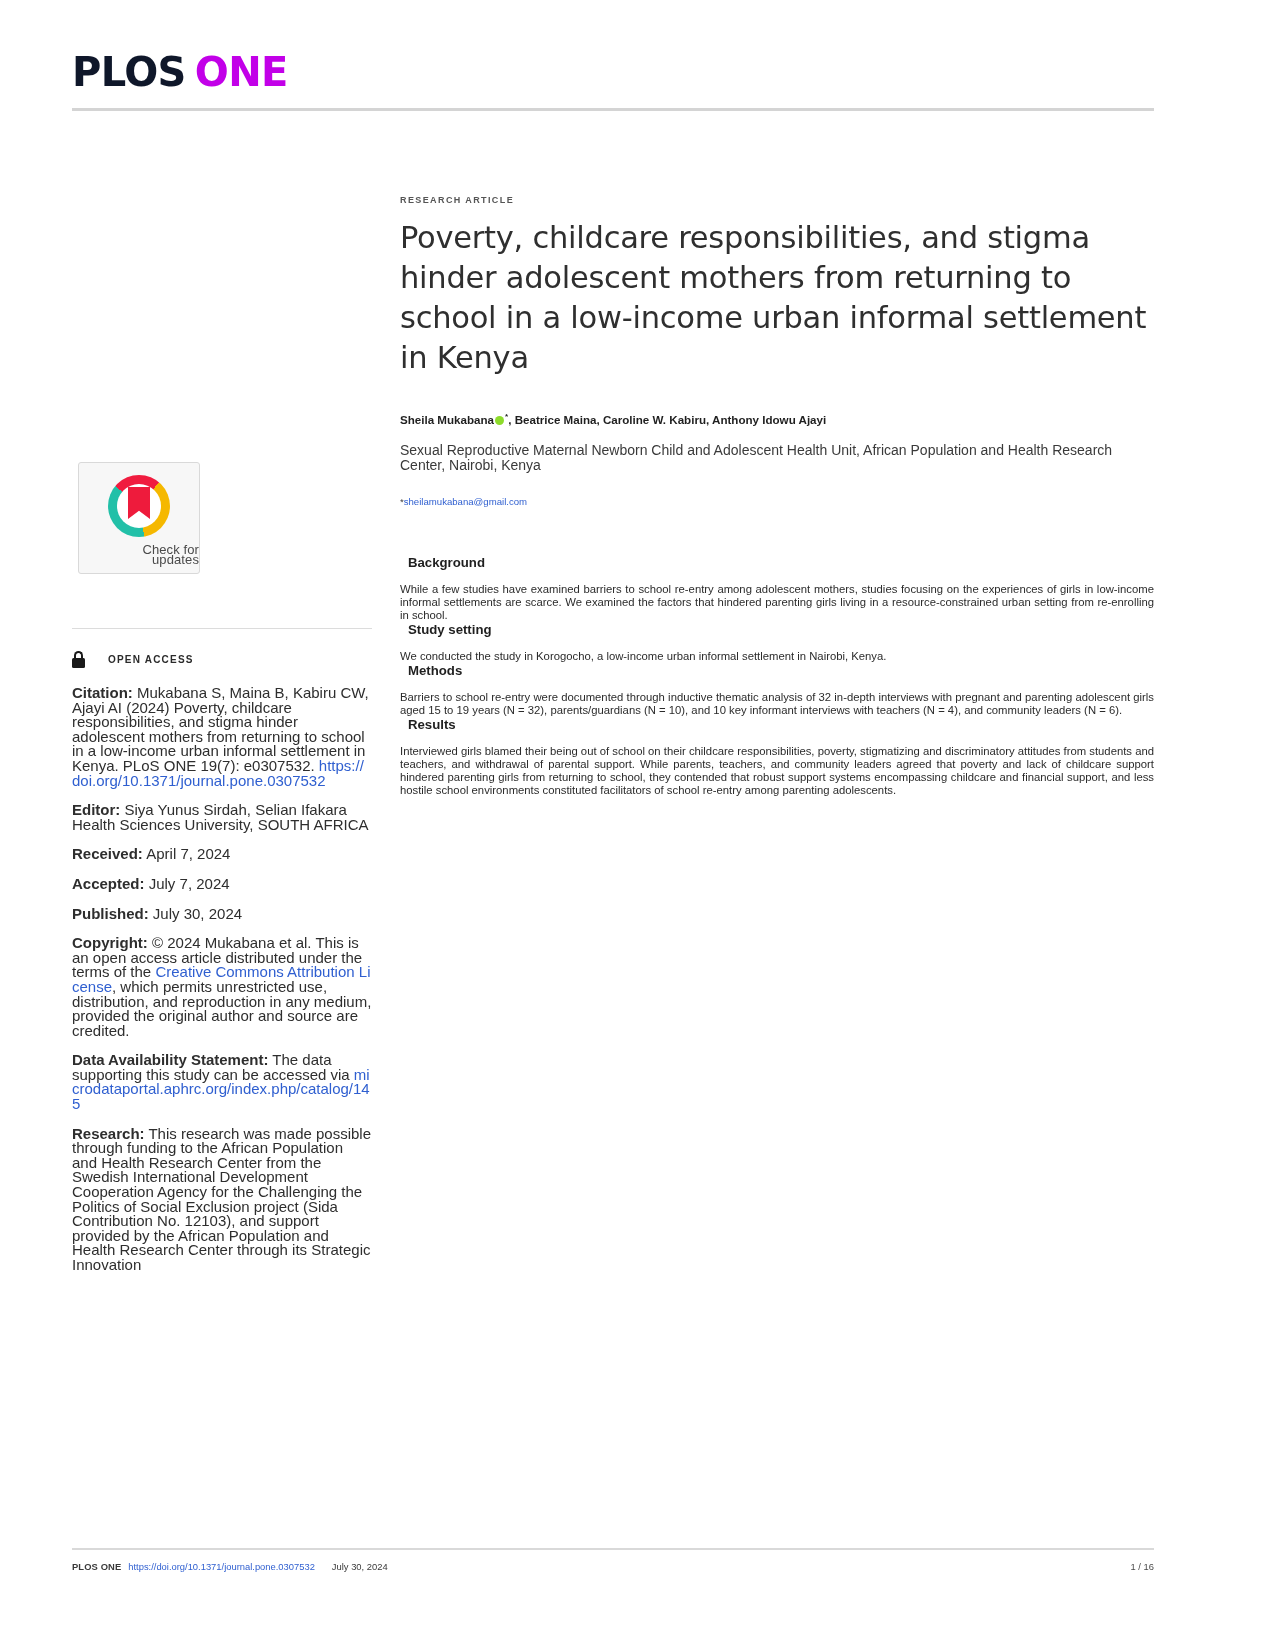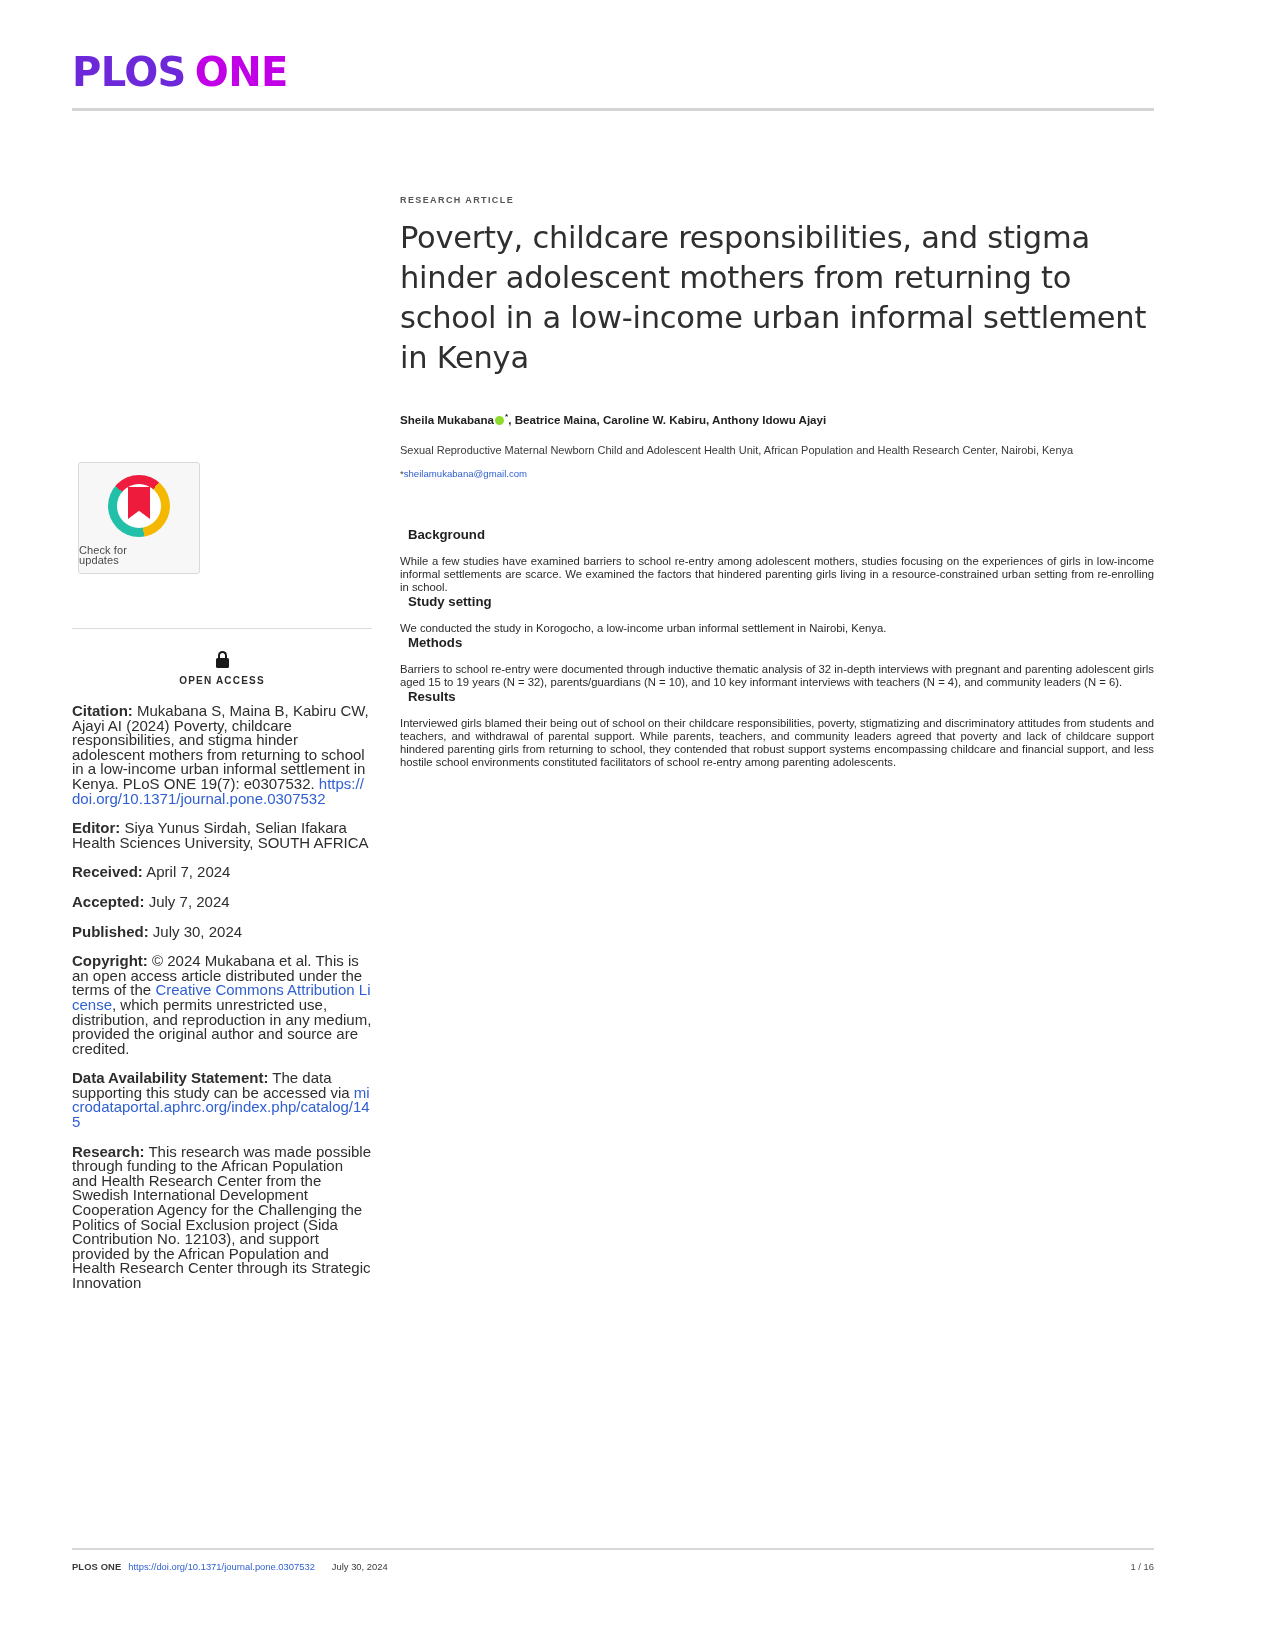--- a/index.html
+++ b/index.html
@@ -27,21 +27,21 @@
     top: 52px;
     width: 1082px;
   }
   .logo {
     font-size: 40px;
     font-weight: 700;
     letter-spacing: -0.6px;
     line-height: 1;
     font-family: "DejaVu Sans", sans-serif;
   }
-  .logo .plos { color: #6d28d9; margin-top: 13px; }
+  .logo .plos { color: #0f172a; margin-top: 13px; }
   .logo .one  { color: #c200e8; margin-left: 9px; }
   .masthead-rule {
     margin-top: 16px;
     height: 3px;
     background: #d4d4d4;
     width: 1082px;
   }
 
   
   .leftcol {
@@ -94,42 +94,41 @@
     height: 32px;
     background: #ee1b3c;
     clip-path: polygon(0 0, 100% 0, 100% 100%, 50% 74%, 0 100%);
     z-index: 3;
   }
   .cm-label {
     position: absolute;
     bottom: 8px;
     left: 0;
     right: 0;
-    text-align: left;
-    font-size: 11px;
+    text-align: right;
+    font-size: 13px;
     line-height: 10px;
     color: #4a4a4a;
     letter-spacing: 0.1px;
   }
 
   .left-rule {
     width: 300px;
     height: 1px;
     background: #dcdcdc;
     margin-top: 54px;
     margin-bottom: 22px;
   }
 
   
   .openaccess {
     display: flex;
     align-items: center;
-    gap: 7px;
+    gap: 23px;
     margin-bottom: 18px;
-    flex-direction: column;
   }
   .oa-lock {
     width: 13px;
     height: 17px;
     position: relative;
     flex: 0 0 auto;
   }
   .oa-lock .shackle {
     position: absolute;
     left: 2px;
@@ -203,24 +202,24 @@
     height: 9px;
     border-radius: 50%;
     background: #8ddb2b;
     vertical-align: baseline;
     position: relative;
     top: 1px;
     margin: 0 1px;
   }
   .sup { font-size: 8px; vertical-align: super; font-weight: 700; }
   .affiliation {
-    font-size: 11px;
+    font-size: 14px;
     line-height: 15.5px;
     color: #3a3a3a;
-    margin-bottom: 8px;
+    margin-bottom: 20px;
   }
   .corresponding {
     font-size: 9.6px;
     line-height: 15px;
     color: #2f5fd0;
     margin-bottom: 46px;
   }
   .corresponding .star { color: #3a3a3a; }
 
   .abstract-h {

